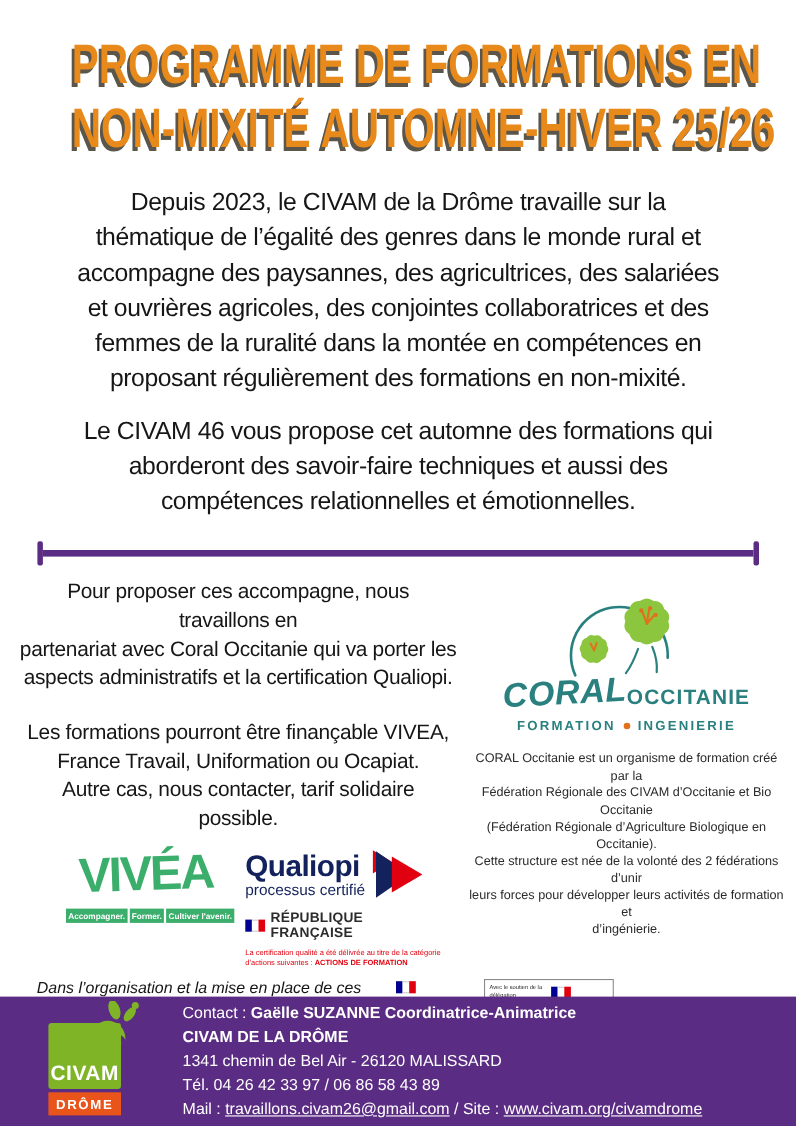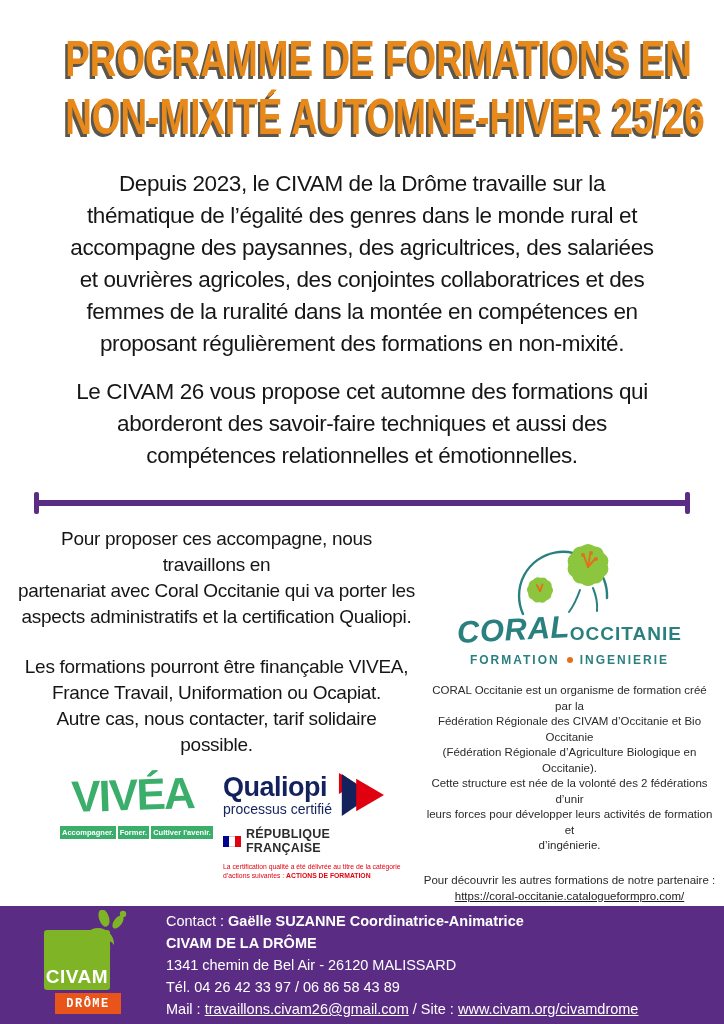--- a/index.html
+++ b/index.html
@@ -127,22 +127,22 @@
     background: #5B2C83; display: flex; align-items: center;
   }
   .civam-logo { position: relative; width: 86px; height: 102px; margin-left: 44px; flex-shrink: 0; }
   .civam-square {
     position: absolute; left: 0; top: 16px; width: 66px; height: 60px;
     background: #7FB427; border-radius: 3px;
     display: flex; align-items: flex-end; justify-content: center;
   }
   .civam-square span { color: #fff; font-weight: 800; font-size: 19px; letter-spacing: 0.5px; line-height: 26px; }
   .civam-bar {
-    position: absolute; left: 11px; top: 79px; width: 66px; height: 21px;
-    background: #E8541A; display: flex; align-items: center; justify-content: center; font-family: Liberation Mono, monospace;
+    position: absolute; left: 0; top: 79px; width: 66px; height: 21px;
+    background: #E8541A; display: flex; align-items: center; justify-content: center;
   }
   .civam-bar span { color: #fff; font-weight: 800; font-size: 12px; letter-spacing: 1.5px; }
   .civam-plant { position: absolute; left: 30px; top: -4px; }
 
   .footer-contact { margin-left: 36px; color: #fff; font-size: 14.5px; line-height: 22px; }
   .footer-contact .bold { font-weight: 800; }
   .footer-contact a { color: #fff; text-decoration: underline; cursor: pointer; }
 </style>
 </head>
 <body>
@@ -153,21 +153,21 @@
     <div class="title-line">PROGRAMME DE FORMATIONS EN</div>
     <div class="title-line">NON-MIXITÉ AUTOMNE-HIVER 25/26</div>
   </header>
 
   <p class="intro-p">Depuis 2023, le CIVAM de la Drôme travaille sur la
 thématique de l’égalité des genres dans le monde rural et
 accompagne des paysannes, des agricultrices, des salariées
 et ouvrières agricoles, des conjointes collaboratrices et des
 femmes de la ruralité dans la montée en compétences en
 proposant régulièrement des formations en non-mixité.</p>
-  <p class="intro-p second">Le CIVAM 26 vous propose cet automne des formations qui
+  <p class="intro-p second">Le CIVAM 46 vous propose cet automne des formations qui
 aborderont des savoir-faire techniques et aussi des
 compétences relationnelles et émotionnelles.</p>
 
   <div class="divider">
     <span class="cap"></span>
     <span class="bar"></span>
     <span class="cap"></span>
   </div>
 
   <div class="cols">
@@ -264,24 +264,20 @@
         </div>
       </div>
 
       <p class="coral-desc">CORAL Occitanie est un organisme de formation créé par la
 Fédération Régionale des CIVAM d’Occitanie et Bio Occitanie
 (Fédération Régionale d’Agriculture Biologique en Occitanie).
 Cette structure est née de la volonté des 2 fédérations d’unir
 leurs forces pour développer leurs activités de formation et
 d’ingénierie.</p>
 
-      <p class="coral-more">
-        <span>Pour découvrir les autres formations de notre partenaire :</span><br>
-        <a>https://coral-occitanie.catalogueformpro.com/</a>
-      </p>
 
     </div>
   </div>
 
   <div class="bottom-row">
     <p class="support-note">Dans l’organisation et la mise en place de ces formations,
 nous sommes aussi soutenu par la préfecture de la Drôme
 et le PAT de Montélimar Agglomération.</p>
 
     <div class="gov-logos">

